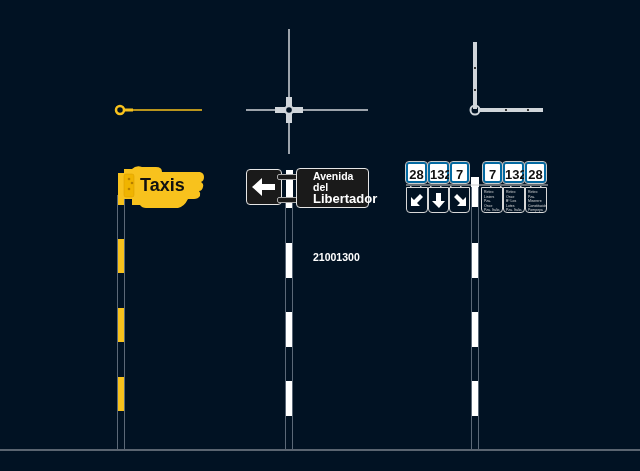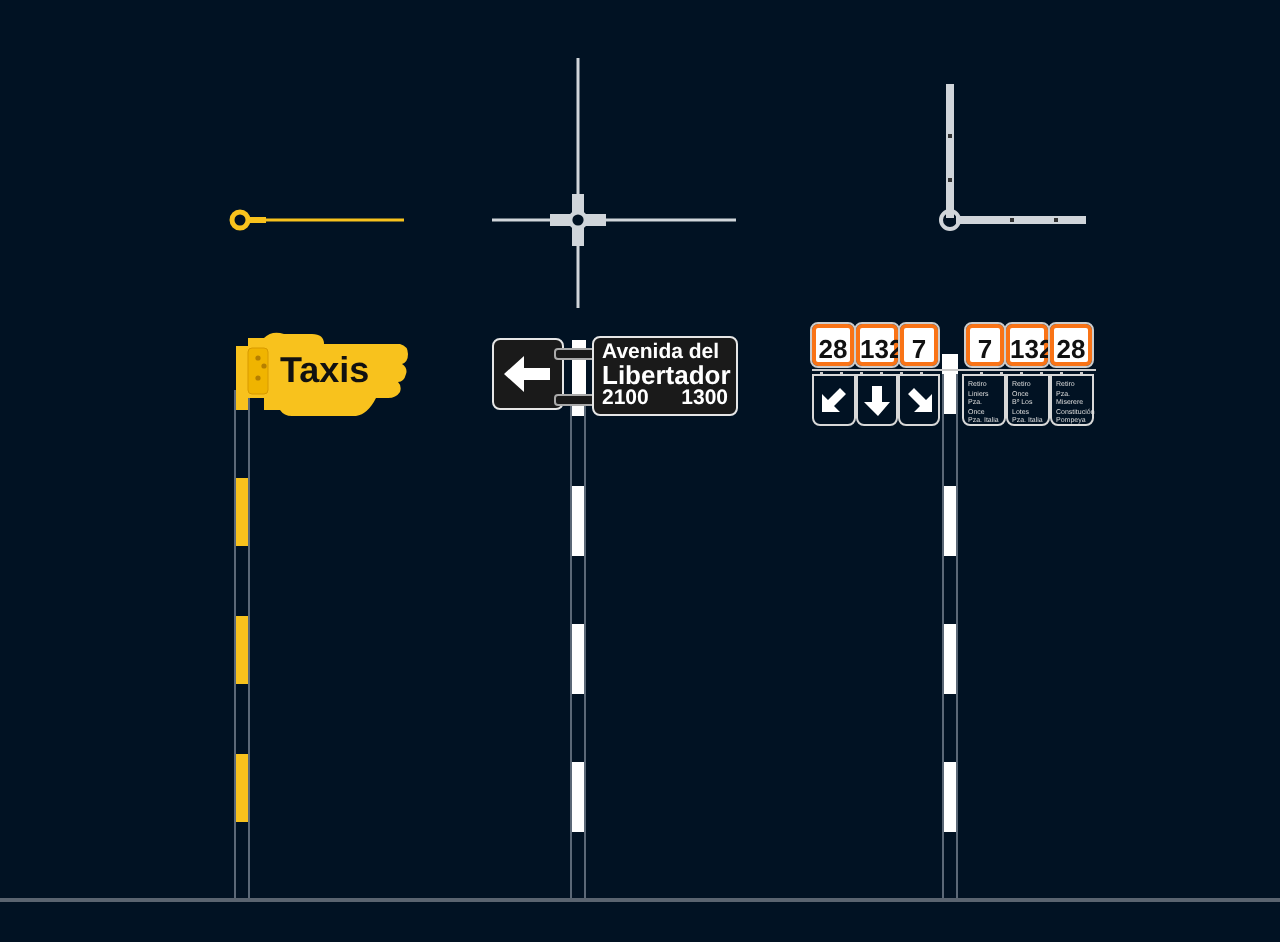--- a/index.html
+++ b/index.html
@@ -2,21 +2,21 @@
 <html><head>
 <meta charset="utf-8">
 <style>
   html,body{margin:0;padding:0;}
   body{width:640px;height:471px;background:#011223;position:relative;overflow:hidden;font-family:"Liberation Sans",sans-serif;}
   .abs{position:absolute;}
   .ground{left:0;top:449px;width:640px;height:2px;background:#5a6470;}
   .pole{position:absolute;width:6px;border-left:1px solid #5b6877;border-right:1px solid #5b6877;}
   .stripe{position:absolute;left:0;width:6px;}
   .sign-dark{background:#1a1a1a;border:1.5px solid #e6e6e6;border-radius:4px;color:#fff;box-sizing:border-box;}
-  .num{position:absolute;top:162px;height:21px;background:#fff;border:2px solid #f97316;outline:1px solid #ccc;border-radius:3px;color:#111;font-weight:bold;font-size:13px;text-align:center;line-height:21px;box-sizing:border-box;}
+  .num{position:absolute;top:162px;height:21px;background:#fff;border:2px solid #0369a1;outline:1px solid #ccc;border-radius:3px;color:#111;font-weight:bold;font-size:13px;text-align:center;line-height:21px;box-sizing:border-box;}
   .panel{position:absolute;top:187px;height:26px;border:1px solid #d8d8d8;border-radius:0 0 4px 4px;box-sizing:border-box;}
   .panel-text{font-size:3.5px;color:#ddd;line-height:4.5px;padding:2px 2px;}
 </style>
 </head>
 <body>
 
 <svg class="abs" style="left:112px;top:100px;" width="95" height="20">
   <circle cx="8" cy="10" r="4" fill="none" stroke="#f8c21d" stroke-width="2.5"></circle>
   <rect x="11" y="8.5" width="10" height="3" fill="#f8c21d"></rect>
   <line x1="21" y1="10" x2="90" y2="10" stroke="#f8c21d" stroke-width="1.5"></line>
@@ -72,24 +72,24 @@
 
 <div class="abs sign-dark" style="left:246px;top:169px;width:36px;height:36px;">
   <svg width="34" height="34" style="position:absolute;left:0;top:0;">
     <path d="M5 17 L15 8 L15 14 L28 14 L28 20 L15 20 L15 26 Z" fill="#fff"></path>
   </svg>
 </div>
 
 <div class="abs" style="left:277px;top:174px;width:24px;height:4px;background:#1a1a1a;border:1px solid #aaa;border-radius:2px;"></div>
 <div class="abs" style="left:277px;top:197px;width:24px;height:4px;background:#1a1a1a;border:1px solid #aaa;border-radius:2px;"></div>
 
-<div class="abs sign-dark" style="left:296px;top:168px;width:73px;height:40px;padding:2px 4px;">
+<div class="abs sign-dark" style="left:296px;top:168px;width:73px;height:40px;padding:2px 16px;">
   <div style="font-size:10.5px;font-weight:bold;line-height:11px;">Avenida del</div>
   <div style="font-size:13px;font-weight:bold;line-height:11px;">Libertador</div>
-  <div style="display:flex;justify-content:space-between;font-size:10.5px;font-weight:bold;line-height:12px;">
+  <div style="display:flex;justify-content:space-between;font-size:10.5px;font-weight:bold;line-height:12px;margin-top:47px;">
     <span>2100</span>
     <span>1300</span>
   </div>
 </div>
 
 <div class="pole" style="left:471px;top:185px;height:264px;">
   <div class="stripe" style="top:0;height:22px;background:#fff;"></div>
   <div class="stripe" style="top:58px;height:35px;background:#fff;"></div>
   <div class="stripe" style="top:127px;height:35px;background:#fff;"></div>
   <div class="stripe" style="top:196px;height:35px;background:#fff;"></div>

